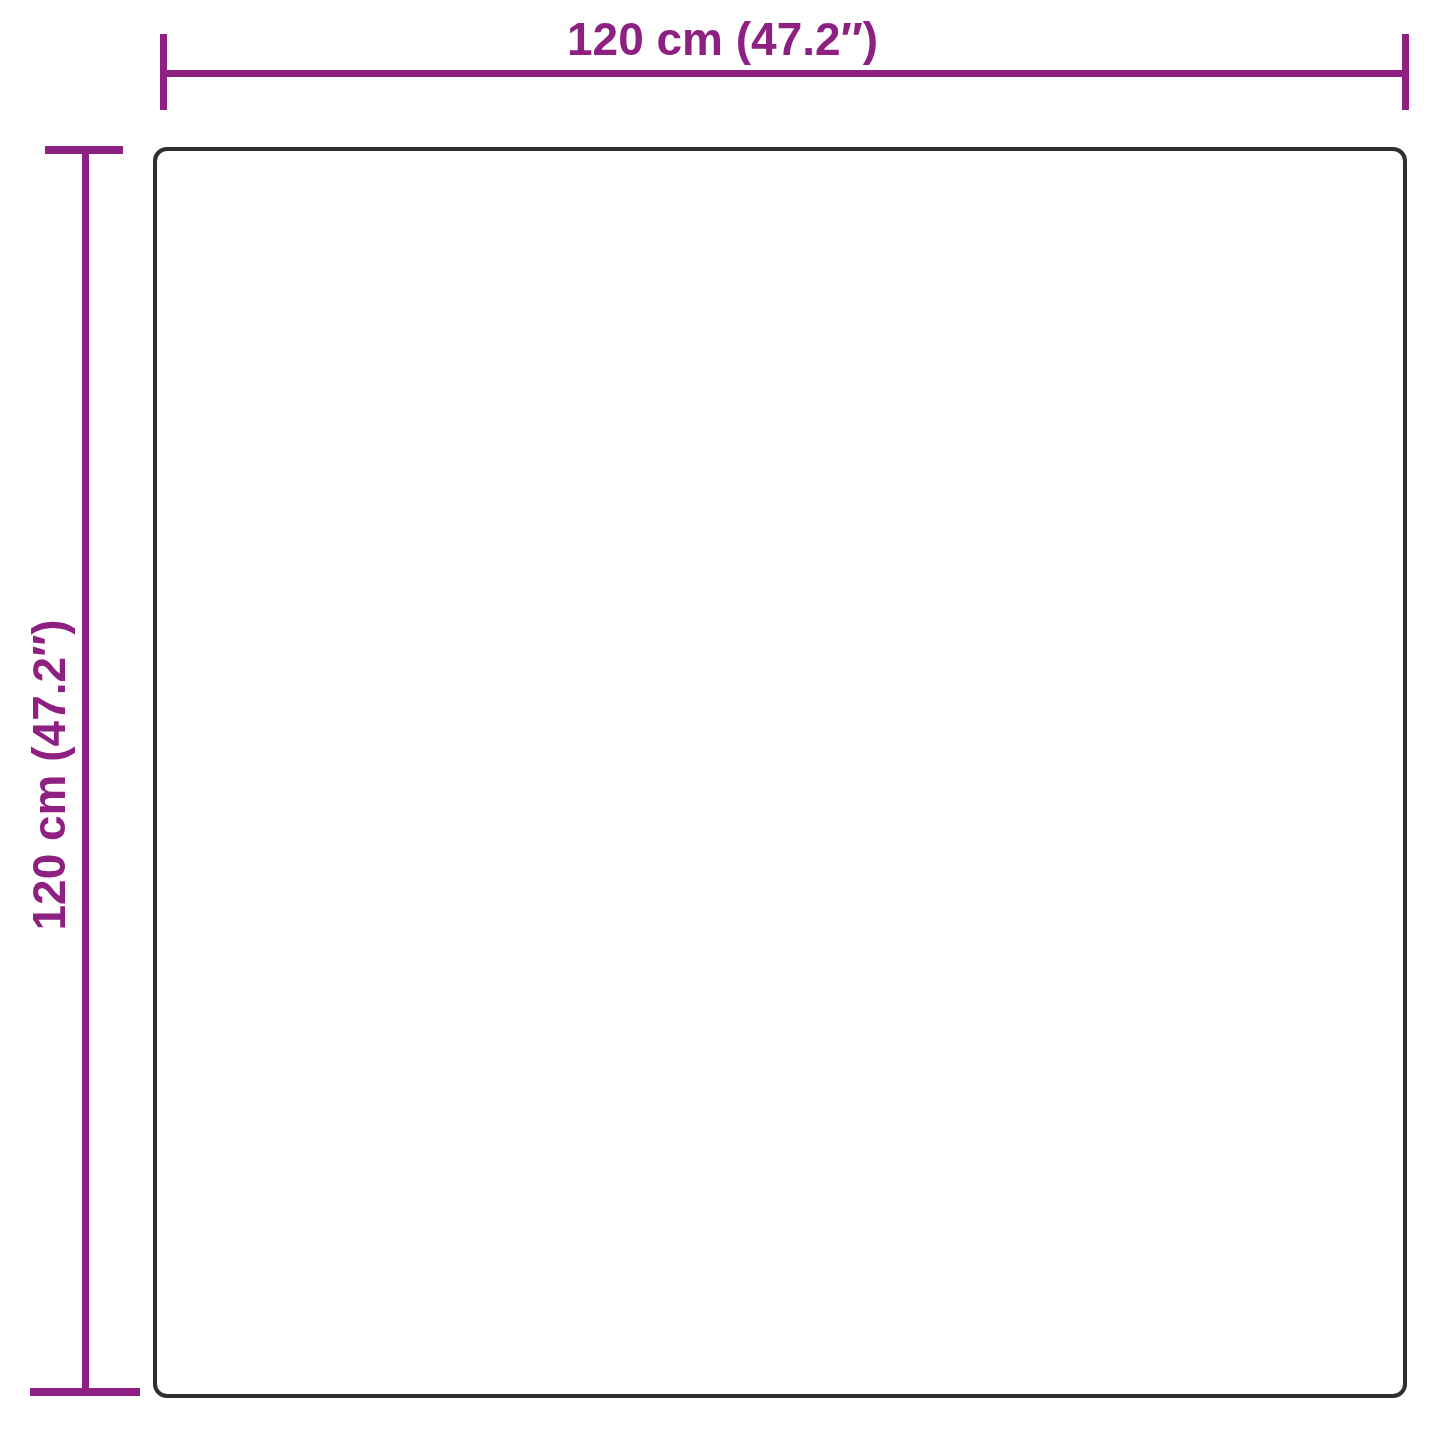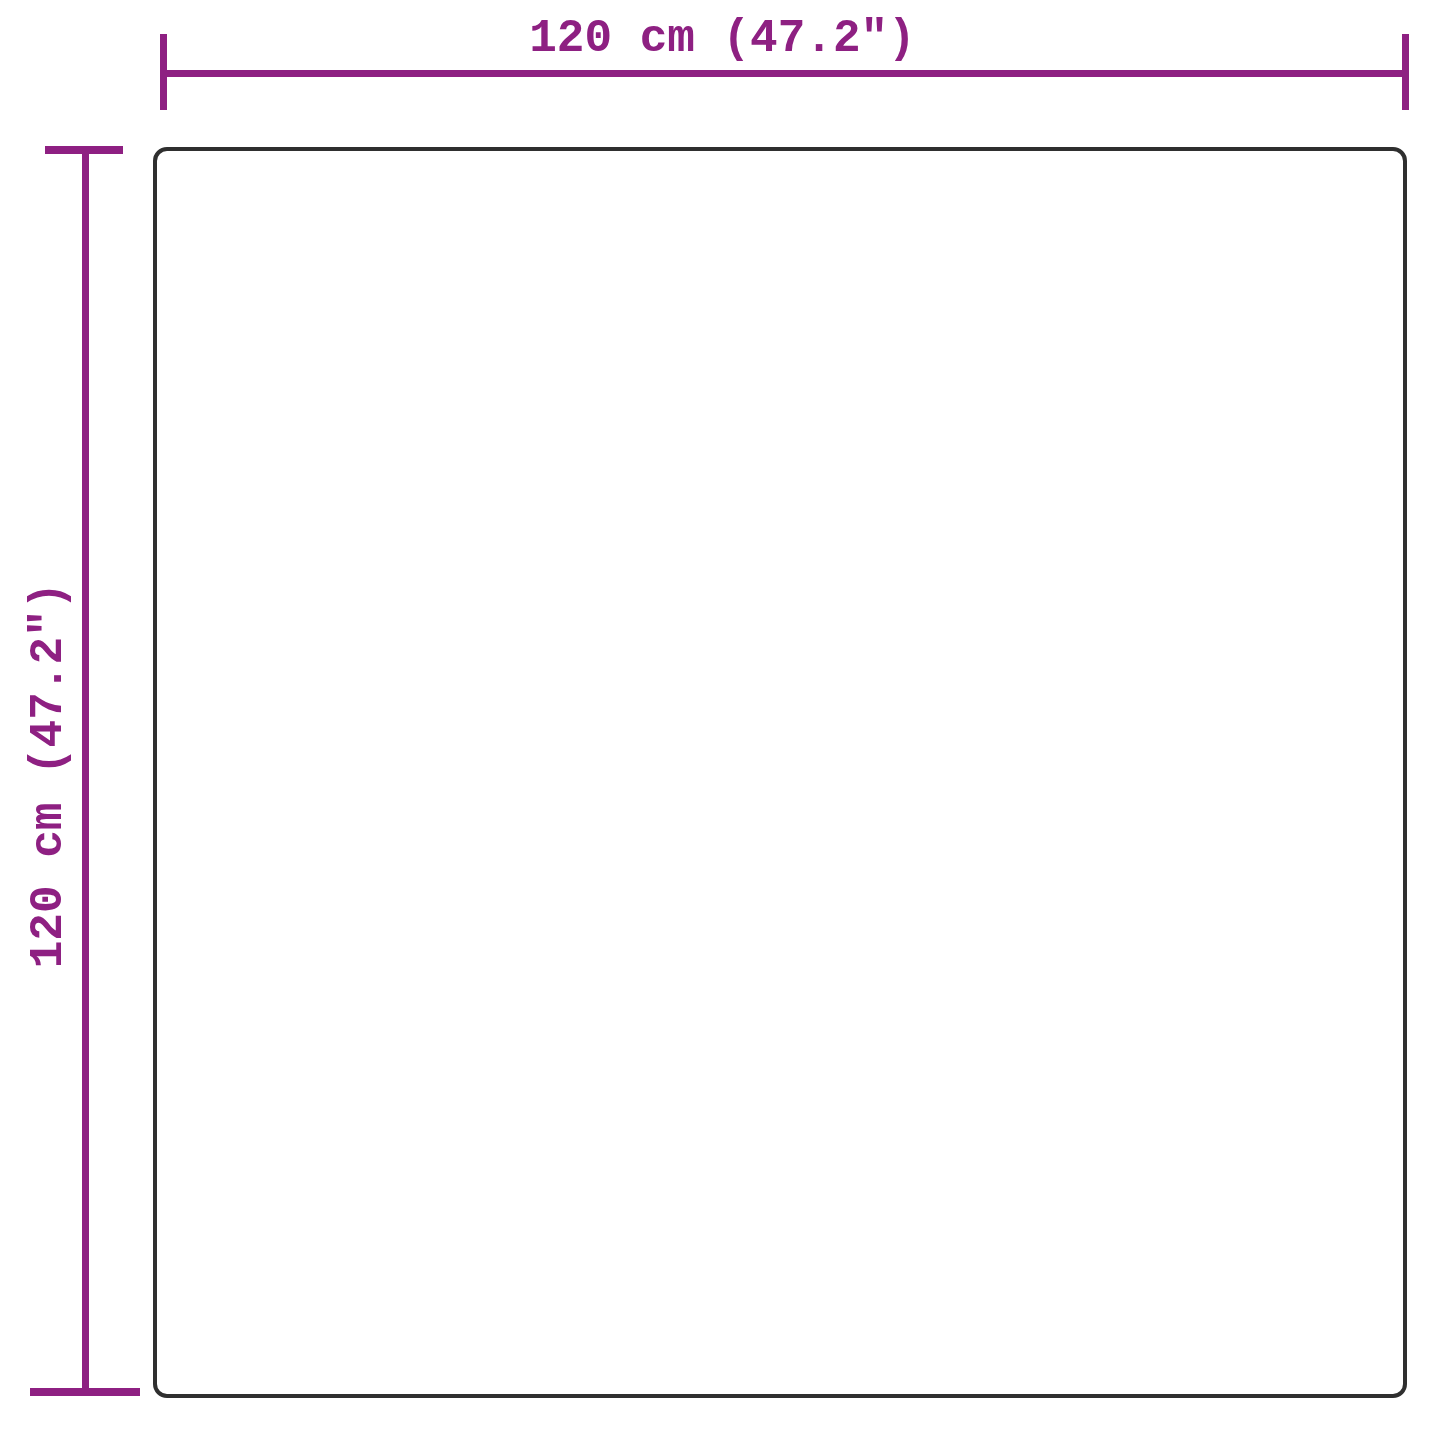--- a/index.html
+++ b/index.html
@@ -6,21 +6,21 @@
     margin: 0;
     padding: 0;
     background: #ffffff;
   }
   .canvas {
     position: relative;
     width: 1445px;
     height: 1432px;
     background: #ffffff;
     overflow: hidden;
-    font-family: Liberation Mono, monospace;
+    font-family: Liberation Sans, sans-serif;
   }
 
   
   .outline {
     position: absolute;
     left: 153px;
     top: 147px;
     width: 1254px;
     height: 1251px;
     box-sizing: border-box;

